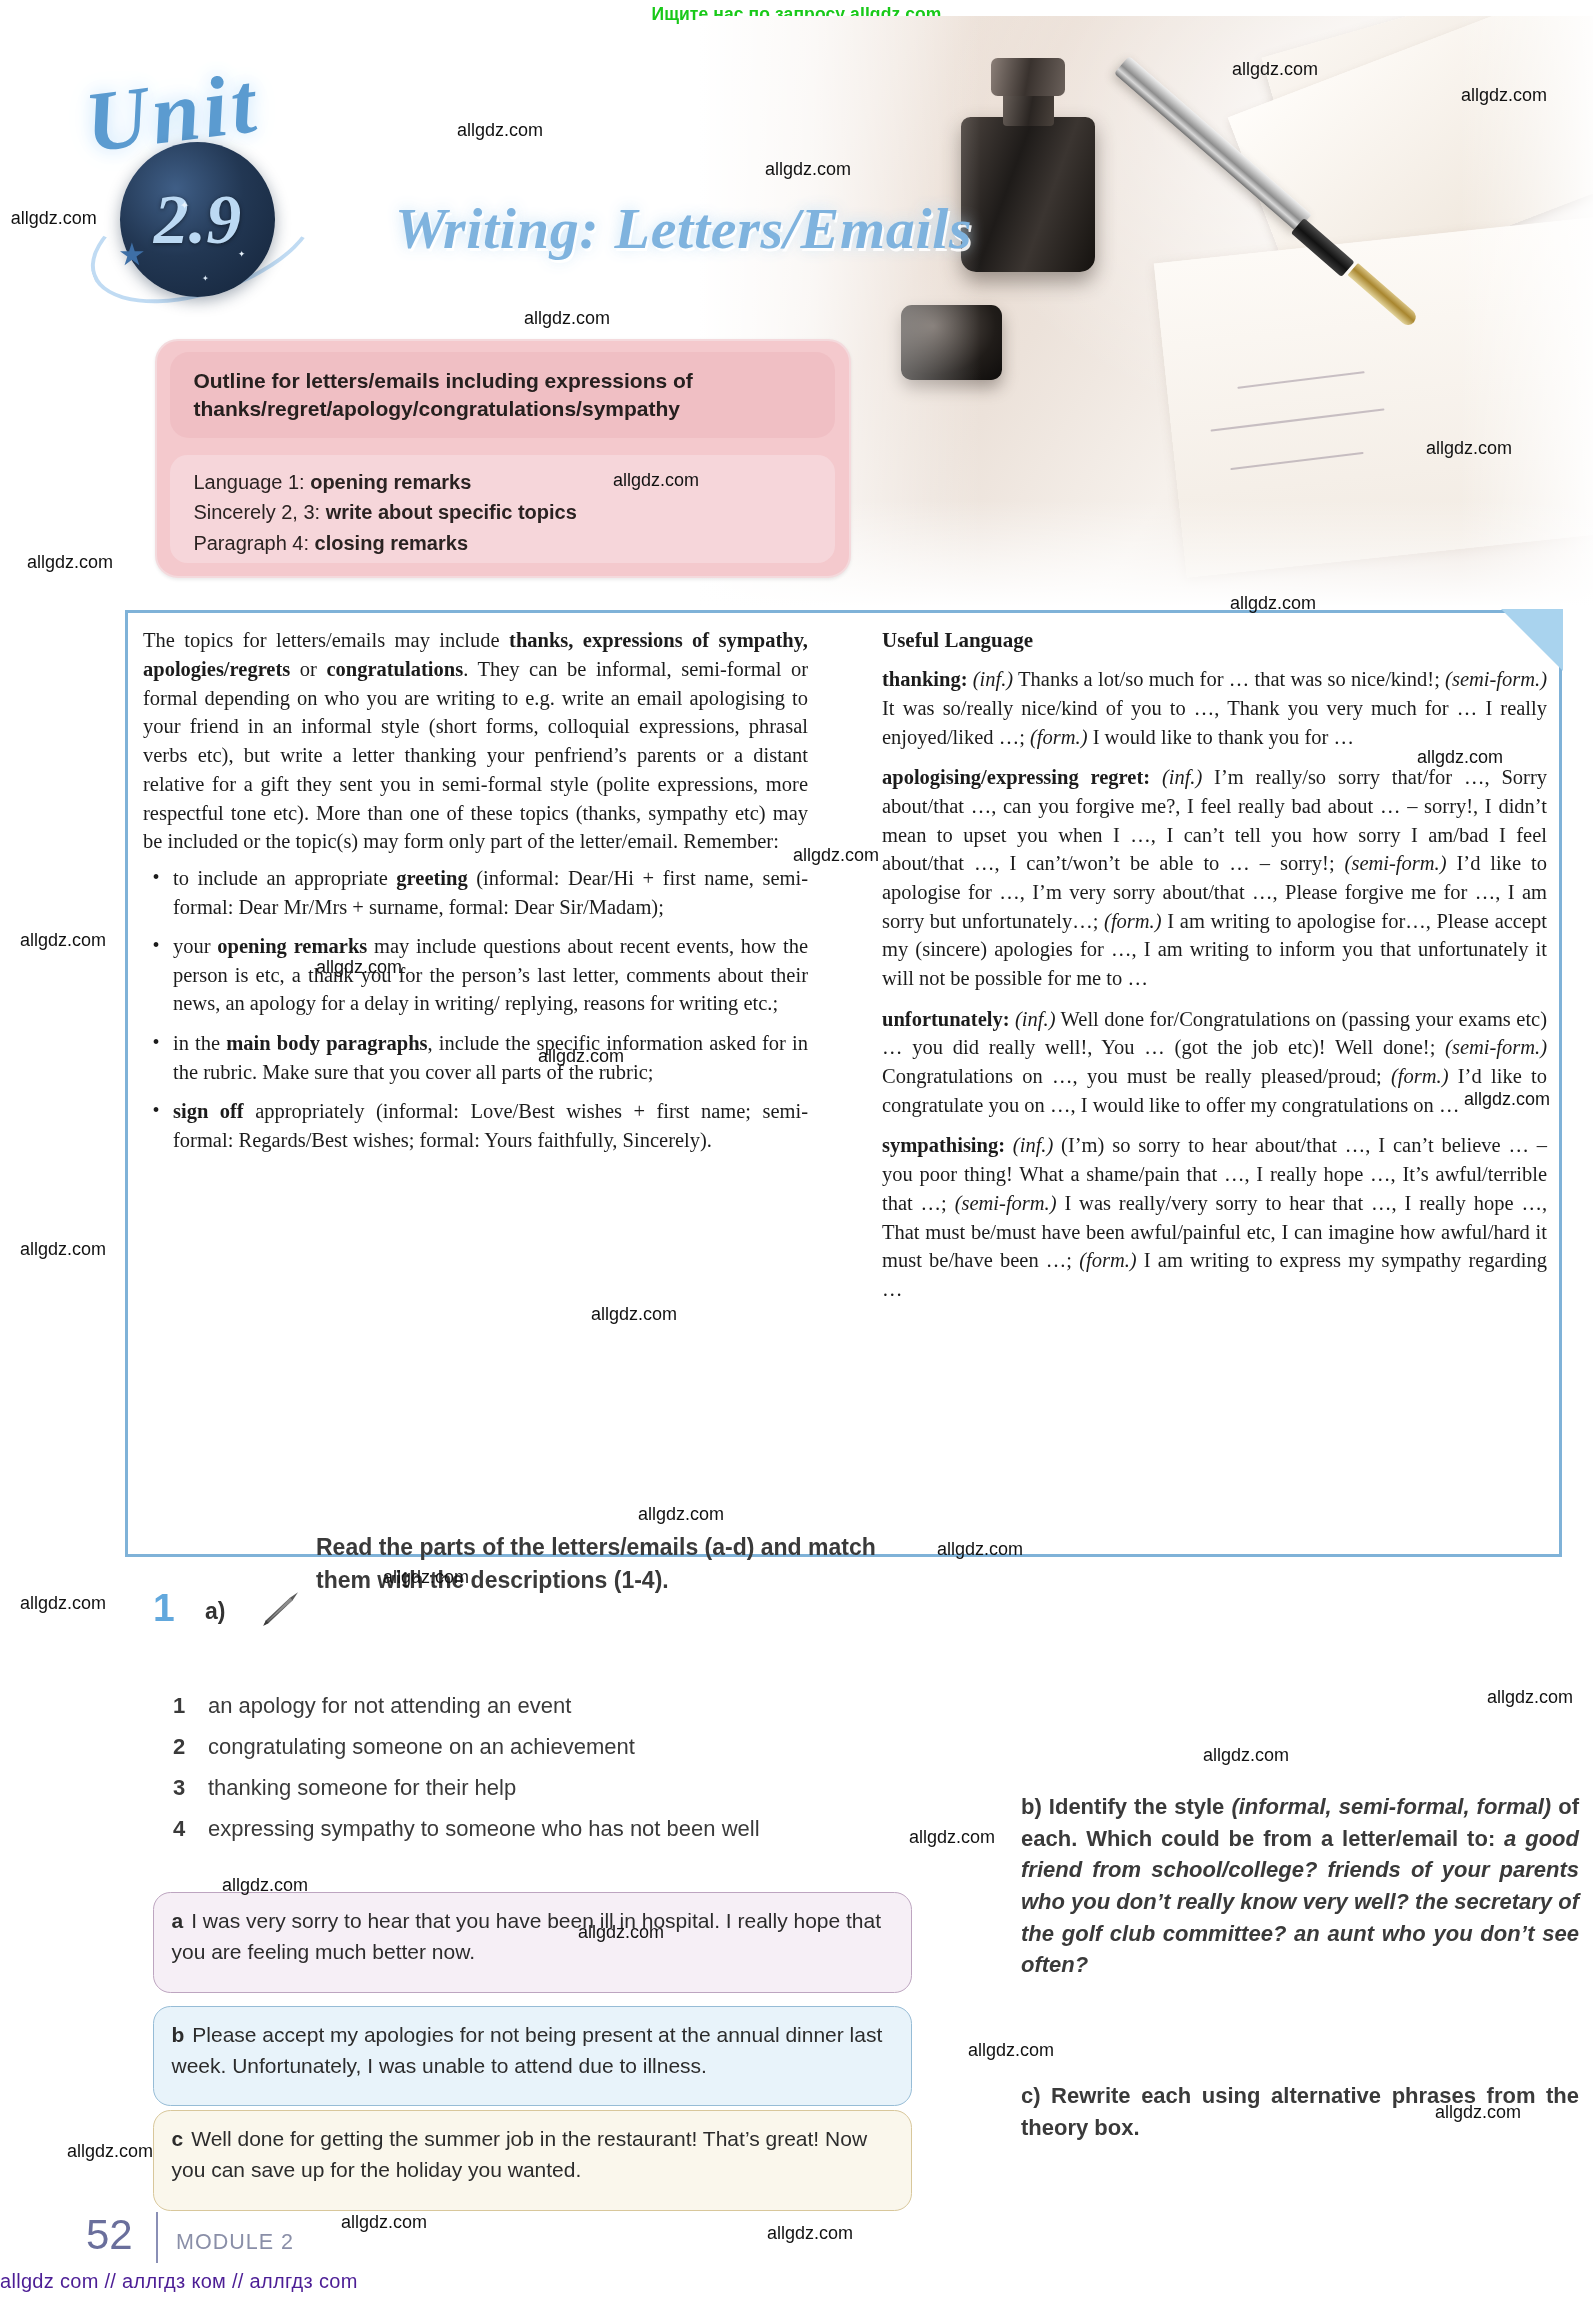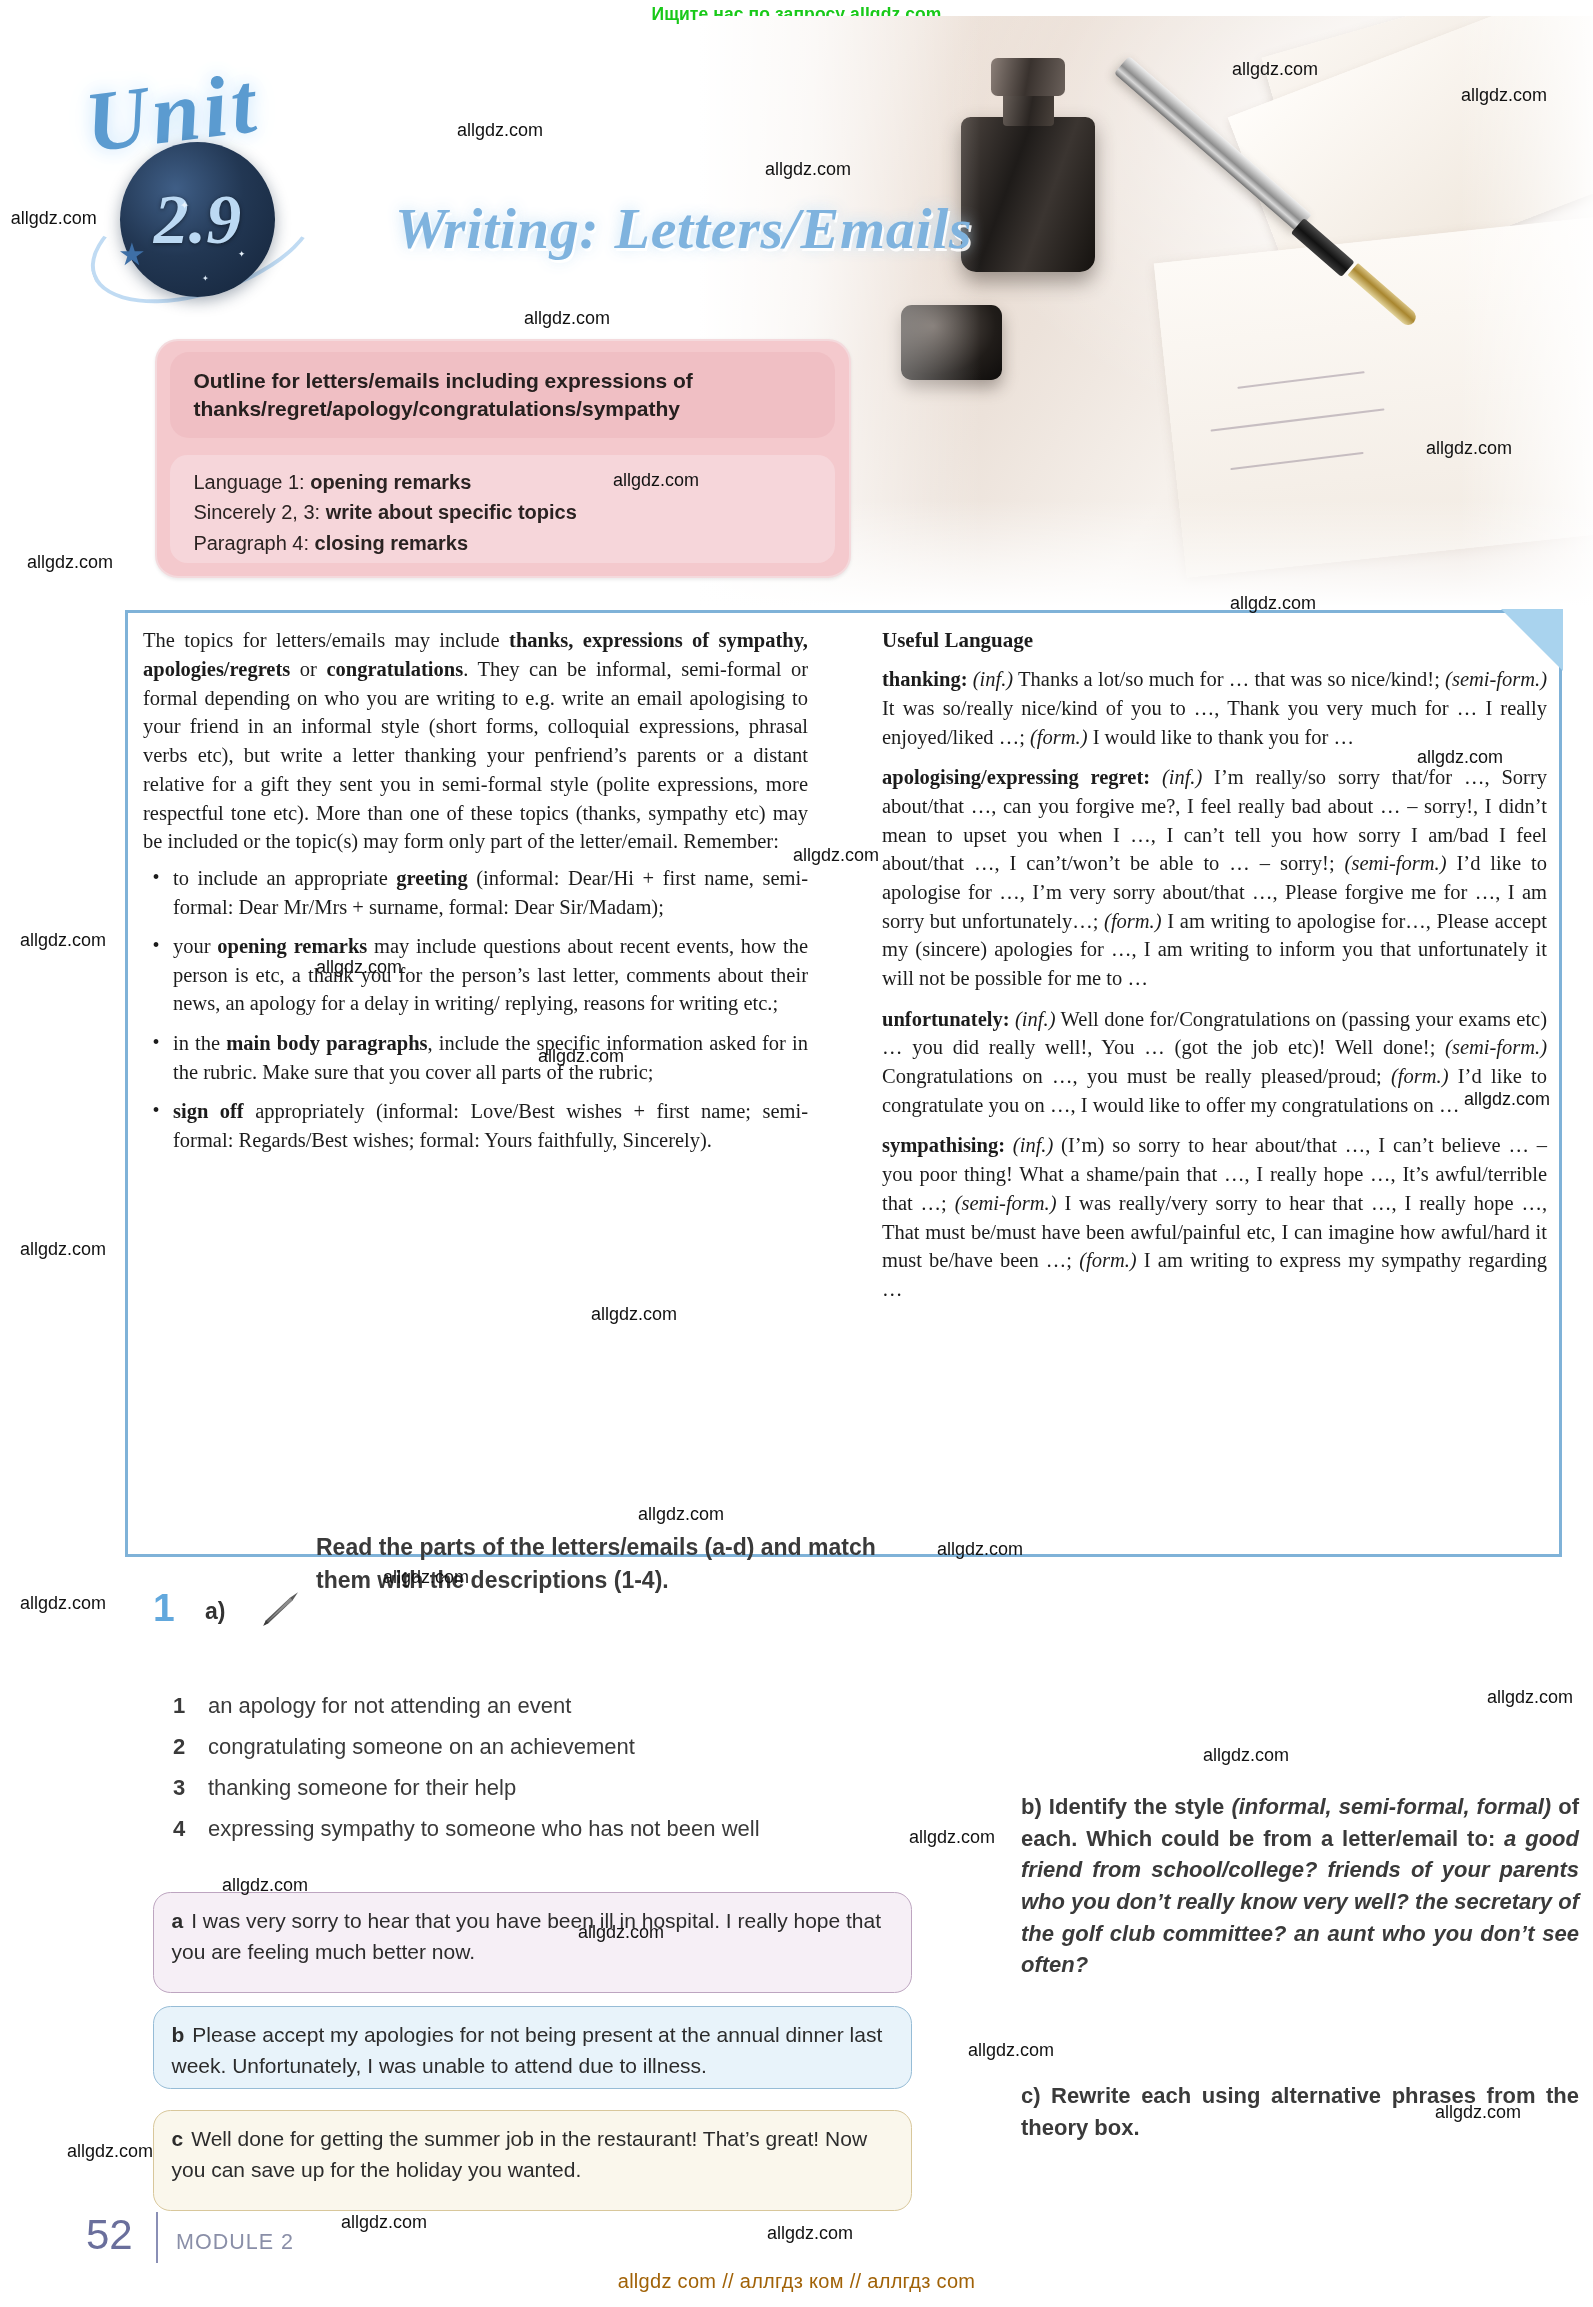--- a/index.html
+++ b/index.html
@@ -227,21 +227,21 @@
     position:absolute;border-radius:17.5px;box-sizing:border-box;
     font-family:"Liberation Sans",sans-serif;font-size:21px;line-height:1.44;color:#2c2c2c;
     padding:13.4px 19px 13.4px 17.5px;
   }
   .card .lt{font-weight:700;margin-right:8px;}
   .card-a{
     left:153px;top:1892px;width:759px;height:101px;
     background:#f6eff6;border:1.3px solid #bda5c0;
   }
   .card-b{
-    left:153px;top:2006px;width:759px;height:83px;
+    left:153px;top:2006px;width:759px;height:100px;
     background:#e8f3fa;border:1.3px solid #96bcd6;
   }
   .card-c{
     left:153px;top:2110px;width:759px;height:101px;
     background:#faf7ec;border:1.3px solid #d8c79b;
   }
   .card-d{
     left:962px;top:1583px;width:622px;height:195px;
     background:#f7f8ec;border:1.3px solid #c9cbb0;
     font-size:22px;line-height:1.48;
@@ -266,22 +266,22 @@
     font-family:"Liberation Sans",sans-serif;font-size:42px;color:#6a6f9c;
   }
   .pagebar{
     position:absolute;left:156px;top:2212px;width:2px;height:51px;background:#8a8fb5;
   }
   .modulelbl{
     position:absolute;left:176px;top:2230px;
     font-family:"Liberation Sans",sans-serif;font-size:21.5px;color:#8a8fa8;letter-spacing:1px;
   }
   .footerlink{
-    position:absolute;left:0;top:2270px;width:1593px;text-align:center;
-    font-family:"Liberation Sans",sans-serif;font-size:20px;color:#a16207;letter-spacing:0.3px;
+    position:absolute;left:0;top:2270px;width:1593px;text-align:left;
+    font-family:"Liberation Sans",sans-serif;font-size:20px;color:#4c1d95;letter-spacing:0.3px;
   }
 
   
   .wm{
     position:absolute;font-family:"Liberation Sans",sans-serif;
     font-size:18px;color:#111;white-space:nowrap;
   }
 </style>
 </head>
 <body>

